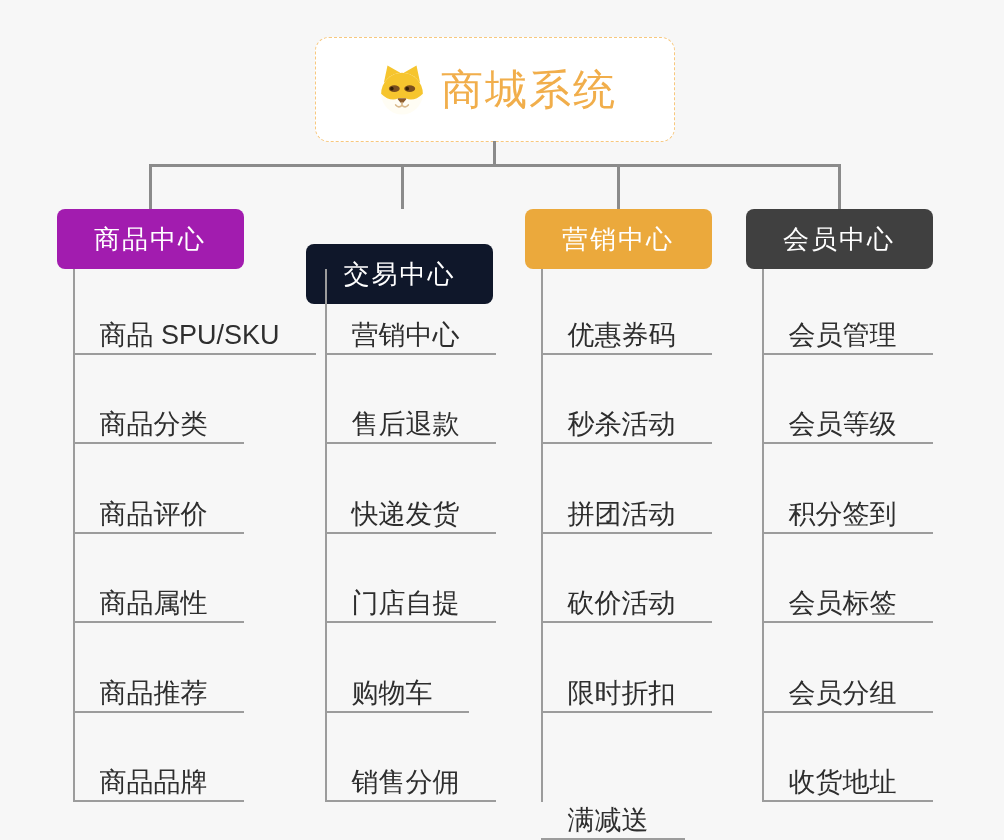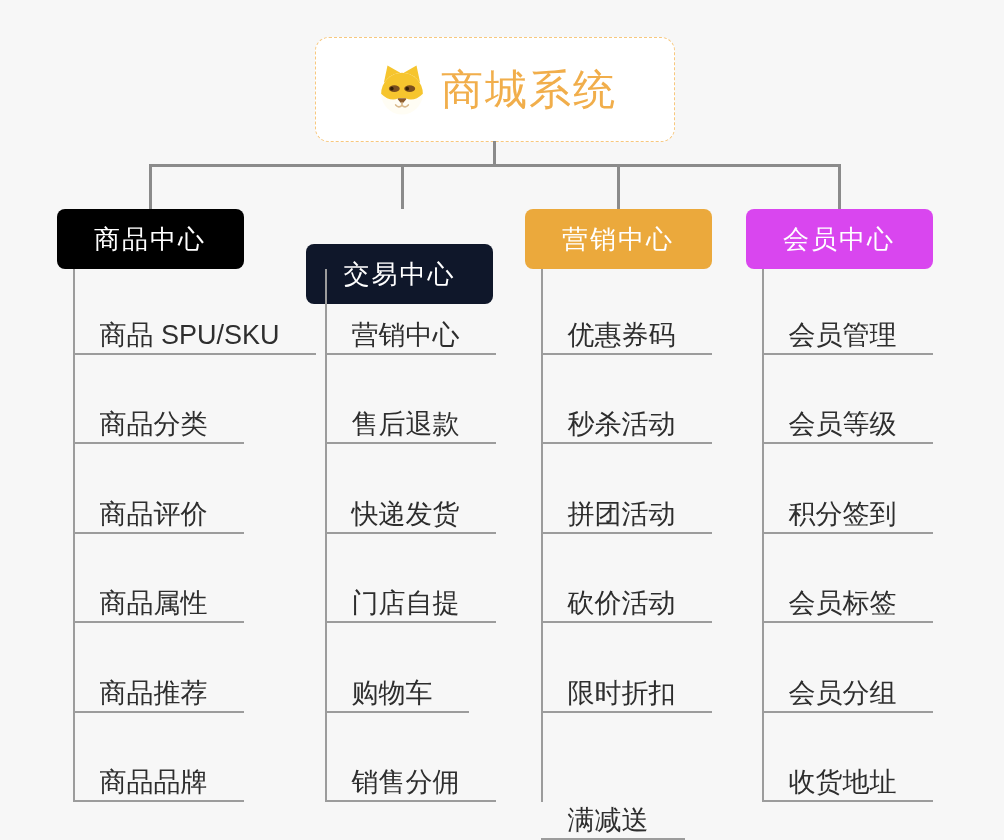--- a/index.html
+++ b/index.html
@@ -89,21 +89,21 @@
       <path d="M28.3 41 h7.4 q1.6 0 0.8 1.5 l-3.1 3.7 q-1.4 1.6 -2.8 0 l-3.1 -3.7 q-0.8 -1.5 0.8 -1.5 z" fill="#8A5A2B"></path>
 
       <path d="M32 46 v2.6 M25 48.5 q3.5 4 7 0.4 q3.5 3.6 7 -0.4" stroke="#D9B98C" stroke-width="1.8" fill="none" stroke-linecap="round"></path>
     </svg>
     <span class="root-title">商城系统</span>
   </div>
 
 <div class="line" style="left: 492.5px; top: 141px; width: 3px; height: 26px; background: rgb(139, 139, 139);"></div>
     <div class="line" style="left: 148.5px; top: 164px; width: 692px; height: 3px; background: rgb(139, 139, 139);"></div>
     <div class="line" style="left: 148.5px; top: 164px; width: 3px; height: 45px; background: rgb(139, 139, 139);"></div>
-    <div class="branch-box" style="left: 56.5px; top: 209px; background: #000000;">
+    <div class="branch-box" style="left: 56.5px; top: 209px; background: #a21caf;">
       <span class="branch-label">商品中心</span>
     </div>
     <div class="line" style="left: 72.5px; top: 269px; width: 2px; height: 533px; background: rgb(156, 156, 156);"></div>
     <div class="leaf-item" style="left: 72.5px; top: 315px;">商品 SPU/SKU</div>
     <div class="leaf-item" style="left: 72.5px; top: 404px;">商品分类</div>
     <div class="leaf-item" style="left: 72.5px; top: 494px;">商品评价</div>
     <div class="leaf-item" style="left: 72.5px; top: 583px;">商品属性</div>
     <div class="leaf-item" style="left: 72.5px; top: 673px;">商品推荐</div>
     <div class="leaf-item" style="left: 72.5px; top: 762px;">商品品牌</div>
     <div class="line" style="left: 400.5px; top: 164px; width: 3px; height: 45px; background: rgb(139, 139, 139);"></div>
@@ -122,21 +122,21 @@
       <span class="branch-label">营销中心</span>
     </div>
     <div class="line" style="left: 540.5px; top: 269px; width: 2px; height: 533px; background: rgb(156, 156, 156);"></div>
     <div class="leaf-item" style="left: 540.5px; top: 315px;">优惠券码</div>
     <div class="leaf-item" style="left: 540.5px; top: 404px;">秒杀活动</div>
     <div class="leaf-item" style="left: 540.5px; top: 494px;">拼团活动</div>
     <div class="leaf-item" style="left: 540.5px; top: 583px;">砍价活动</div>
     <div class="leaf-item" style="left: 540.5px; top: 673px;">限时折扣</div>
     <div class="leaf-item" style="left: 540.5px; top: 800px;">满减送</div>
     <div class="line" style="left: 837.5px; top: 164px; width: 3px; height: 45px; background: rgb(139, 139, 139);"></div>
-    <div class="branch-box" style="left: 745.5px; top: 209px; background: #d946ef;">
+    <div class="branch-box" style="left: 745.5px; top: 209px; background: #404040;">
       <span class="branch-label">会员中心</span>
     </div>
     <div class="line" style="left: 761.5px; top: 269px; width: 2px; height: 533px; background: rgb(156, 156, 156);"></div>
     <div class="leaf-item" style="left: 761.5px; top: 315px;">会员管理</div>
     <div class="leaf-item" style="left: 761.5px; top: 404px;">会员等级</div>
     <div class="leaf-item" style="left: 761.5px; top: 494px;">积分签到</div>
     <div class="leaf-item" style="left: 761.5px; top: 583px;">会员标签</div>
     <div class="leaf-item" style="left: 761.5px; top: 673px;">会员分组</div>
     <div class="leaf-item" style="left: 761.5px; top: 762px;">收货地址</div>
   </div>

